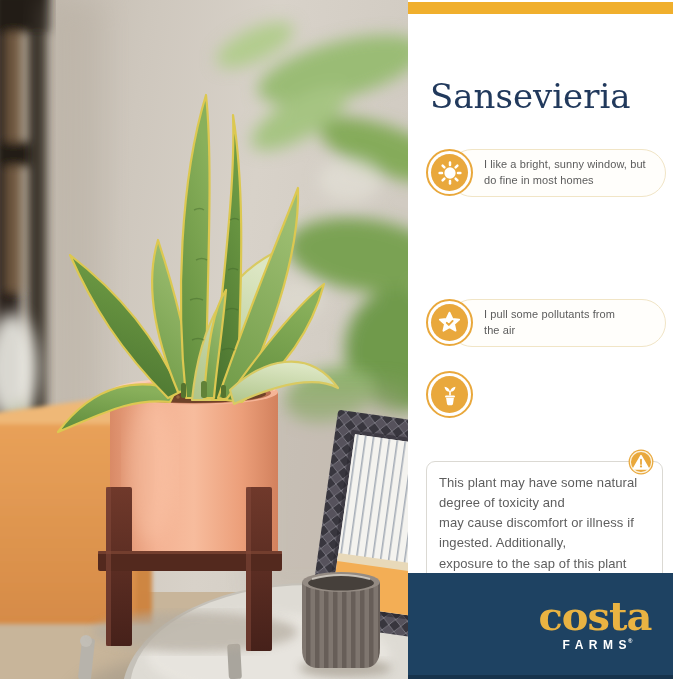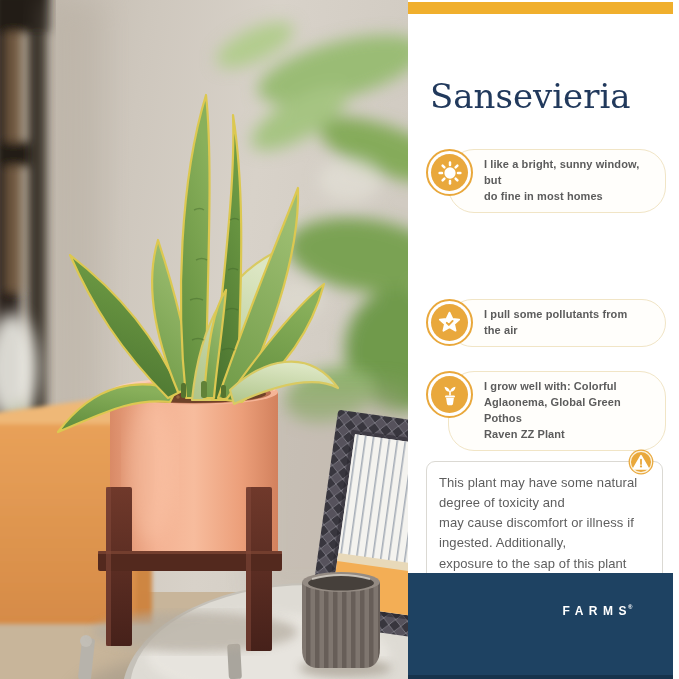--- a/index.html
+++ b/index.html
@@ -11,21 +11,21 @@
   
   .photo{position:absolute;left:0;top:0;width:408px;height:679px;}
   
   .panel{position:absolute;left:408px;top:0;width:271px;height:679px;background:#ffffff;padding-left:11px;}
   .topbar{position:absolute;left:0;right:6px;top:2px;height:12px;background:#F0AF2D;}
   .title{
     position:absolute;left:22px;top:76px;
     font-family:"DejaVu Serif","Liberation Serif",serif;
     font-size:34px;font-weight:400;color:#21395C;letter-spacing:0px;white-space:nowrap;
   }
-  .feature{position:absolute;left:18px;width:246px;display:flex;font-weight:bold;}
+  .feature{position:absolute;left:18px;width:246px;display:flex;align-items:center;}
   .f1{top:149px;} .f2{top:224px;} .f3{top:299px;} .f4{top:371px;}
   .icon-ring{
     flex:none;width:47px;height:47px;border-radius:50%;
     border:2px solid #E9A83C;background:#fff;
     display:flex;align-items:center;justify-content:center;
     position:relative;z-index:2;
   }
   .icon-disc{
     width:37px;height:37px;border-radius:50%;background:#E9A83C;
     display:flex;align-items:center;justify-content:center;
@@ -306,43 +306,39 @@
         <div class="icon-disc">
           <svg width="26" height="26" viewBox="0 0 24 24">
             <rect x="7.4" y="12.4" width="9.2" height="2" rx="1" fill="#fff"></rect>
             <path d="M8.4 14.8 h7.2 l-0.85 5.6 q-0.15 1 -1.1 1 h-3.3 q-0.95 0 -1.1 -1 Z" fill="#fff"></path>
             <line x1="12" y1="12.4" x2="12" y2="8.4" stroke="#fff" stroke-width="1.5"></line>
             <path d="M12 9 C11.5 6.1 9.5 4.6 6.9 4.4 C7.1 7.4 9.2 9.1 12 9 Z" fill="#fff"></path>
             <path d="M12 9 C12.5 6.1 14.5 4.6 17.1 4.4 C16.9 7.4 14.8 9.1 12 9 Z" fill="#fff"></path>
           </svg>
         </div>
       </div>
-      <div class="pill">
-        <div class="pill-text">I grow well with: Colorful
-Aglaonema, Global Green Pothos
-Raven ZZ Plant</div>
-      </div>
     </div>
 
     <div class="warning-card">
       <div class="alert-badge">
         <svg width="26" height="26" viewBox="0 0 26 26">
           <circle cx="13" cy="13" r="12.4" fill="#E9A83C"></circle>
           <circle cx="13" cy="13" r="10.6" fill="none" stroke="#FBF3DF" stroke-width="1.1"></circle>
           <path d="M13 6.6 L20.1 18.8 Q20.7 19.9 19.4 19.9 L6.6 19.9 Q5.3 19.9 5.9 18.8 Z" fill="#fff" stroke="#fff" stroke-width="1.6" stroke-linejoin="round"></path>
           <line x1="13" y1="10.6" x2="13" y2="15" stroke="#E9A83C" stroke-width="1.8" stroke-linecap="round"></line>
           <circle cx="13" cy="17.4" r="1.1" fill="#E9A83C"></circle>
         </svg>
       </div>
       <div class="warning-text">This plant may have some natural degree of toxicity and
 may cause discomfort or illness if ingested. Additionally,
 exposure to the sap of this plant may cause discomfort to
 individuals with a sensitivity to it upon contact.</div>
     </div>
 
     <div class="footer">
       <div class="logo">
+        <div class="logo-costa">costa</div>
         <div class="logo-farms"><span>FARMS</span><sup>®</sup></div>
       </div>
     </div>
 
   </div>
 </div>
 
 </body></html>

